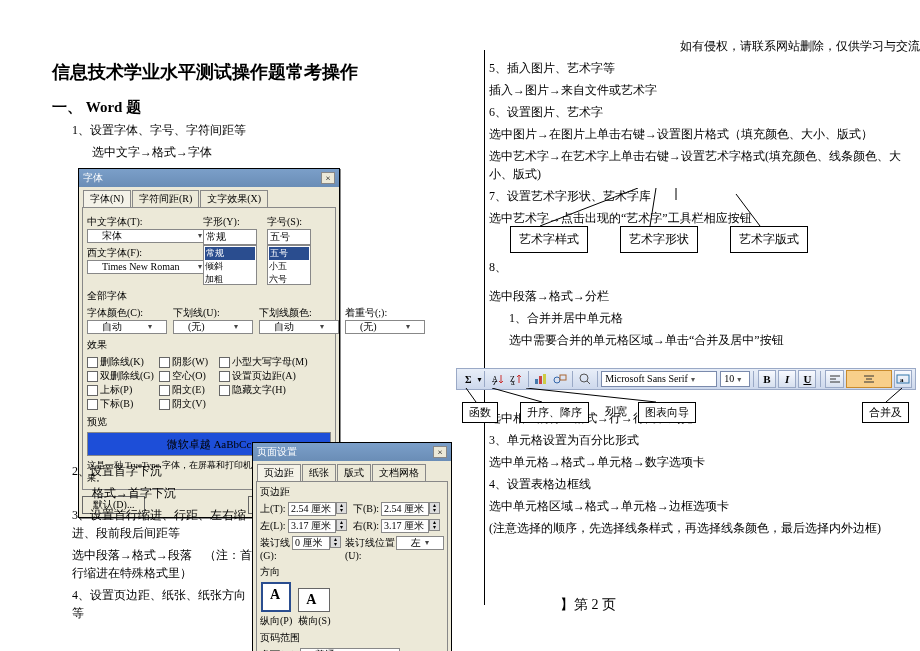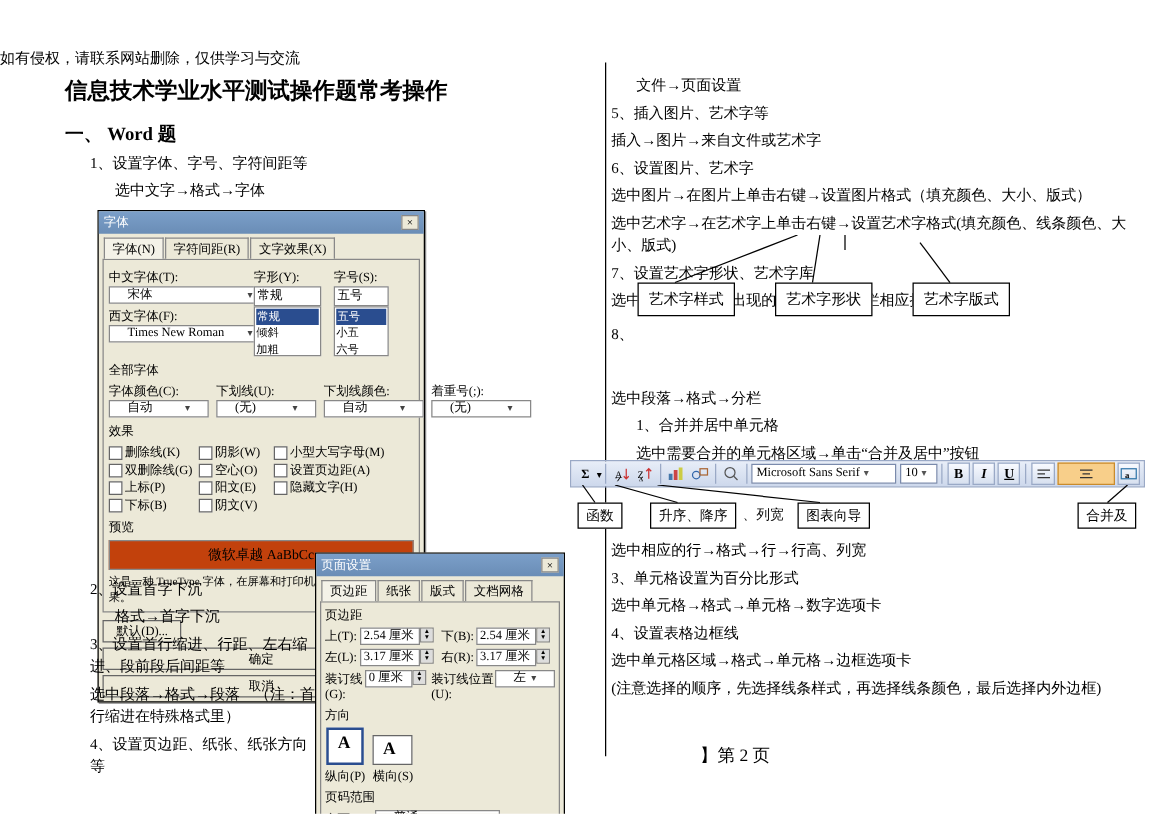--- a/index.html
+++ b/index.html
@@ -10,22 +10,22 @@
     color: #000;
     background: #fff;
     width: 920px;
     height: 651px;
     position: relative;
     overflow: hidden;
   }
   .top-note {
     position: absolute;
     top: 38px;
-    left: 0; right: 0;
-    text-align: left;
+    left: 12px; right: 0;
+    text-align: right;
     font-size: 12px;
   }
   .left-col {
     position: absolute;
     left: 52px;
     top: 60px;
     width: 420px;
   }
   .right-col {
     position: absolute;
@@ -142,38 +142,37 @@
   .cb { font-size: 10px; display: flex; align-items: center; }
   .cb::before {
     content: "";
     display: inline-block;
     width: 9px; height: 9px;
     border: 1px solid #666;
     background: #fff;
     margin-right: 2px;
   }
   .preview-box {
-    background: #c2410c;
+    background: #1d4ed8;
     border: 1px solid #888;
     height: 22px;
     text-align: center;
     line-height: 22px;
     font-size: 11px;
     margin-top: 3px;
   }
   .dlg-note {
     font-size: 9px;
     margin-top: 3px;
   }
   .dlg-btns {
     display: flex;
     justify-content: flex-end;
     gap: 4px;
     padding: 3px;
-    flex-direction: column;
   }
   .btn {
     background: #ece9d8;
     border: 1px solid #666;
     padding: 1px 10px;
     font-size: 10px;
     text-align: center;
   }
 
   
@@ -488,21 +487,20 @@
     <div class="row">
       <span class="lbl" style="width:40px;">多页(M):</span>
       <span class="sel arrow" style="width:70px;">普通</span>
     </div>
 
   </div>
 
 </div>
 
 <div class="right-col">
-  <div class="item indent1">文件→页面设置</div>
   <div class="item">5、插入图片、艺术字等</div>
   <div class="item">插入→图片→来自文件或艺术字</div>
   <div class="item">6、设置图片、艺术字</div>
   <div class="item">选中图片→在图片上单击右键→设置图片格式（填充颜色、大小、版式）</div>
   <div class="item">选中艺术字→在艺术字上单击右键→设置艺术字格式(填充颜色、线条颜色、大小、版式)</div>
   <div class="item">7、设置艺术字形状、艺术字库</div>
   <div class="item">选中艺术字→点击出现的“艺术字”工具栏相应按钮</div>
   <div style="height:56px;"></div>
   <div class="item">选中段落→格式→分栏</div>
 

